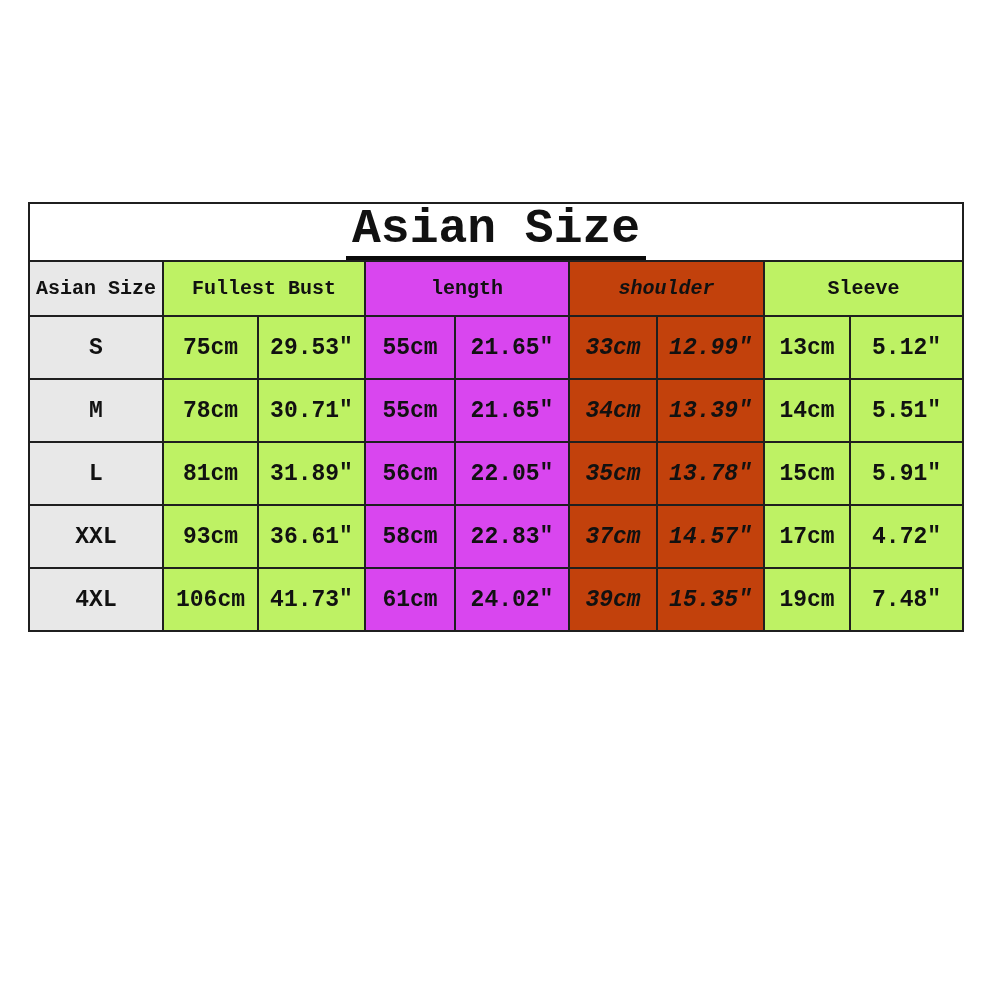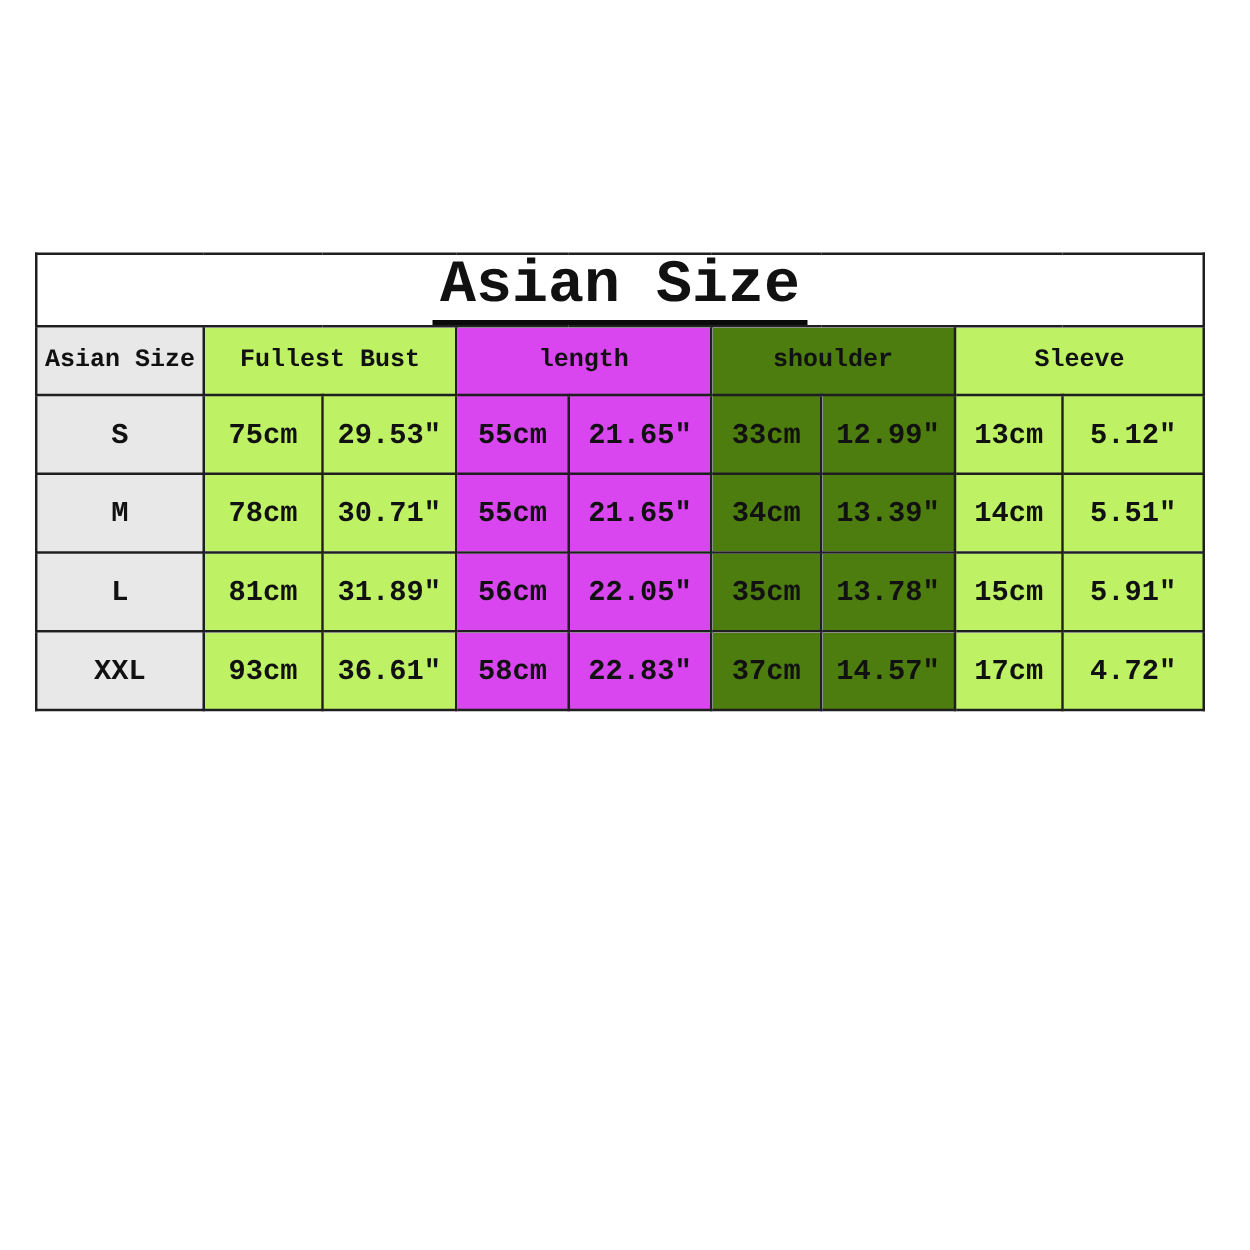--- a/index.html
+++ b/index.html
@@ -63,21 +63,21 @@
     height: 53px;
     font-size: 20px;
     letter-spacing: 0px;
   }
   .data-row td {
     height: 61px;
     font-size: 23px;
   }
   .bg-gray      { background: #e8e8e8; }
   .bg-blue      { background: #d946ef; }
-  .bg-lightgray { background: #4d7c0f; }
+  .bg-lightgray { background: #c2410c; font-style: italic; }
   .bg-white     { background: #bef264; }
 </style>
 </head>
 <body>
 
 <div class="page">
   <table class="size-table">
     <colgroup>
       <col class="c1">
         <col class="c2">
@@ -148,15 +148,26 @@
       <td class="bg-white">36.61″</td>
       <td class="bg-blue">58cm</td>
       <td class="bg-blue">22.83″</td>
       <td class="bg-lightgray">37cm</td>
       <td class="bg-lightgray">14.57″</td>
       <td class="bg-white">17cm</td>
       <td class="bg-white">4.72″</td>
     </tr>
 
 
+    <tr class="data-row">
+      <td class="bg-gray">4XL</td>
+      <td class="bg-white">106cm</td>
+      <td class="bg-white">41.73″</td>
+      <td class="bg-blue">61cm</td>
+      <td class="bg-blue">24.02″</td>
+      <td class="bg-lightgray">39cm</td>
+      <td class="bg-lightgray">15.35″</td>
+      <td class="bg-white">19cm</td>
+      <td class="bg-white">7.48″</td>
+    </tr>
   </tbody>
     </table>
 </div>
 
 </body></html>

